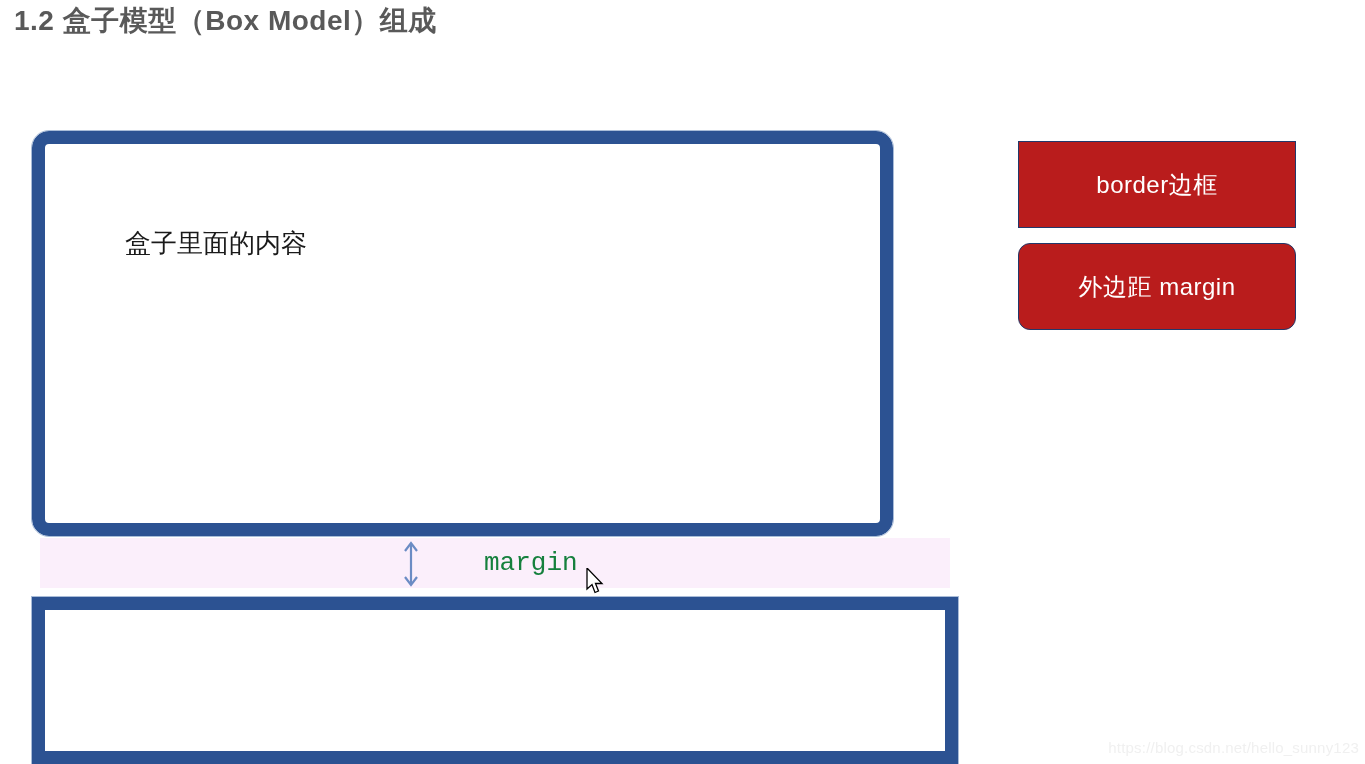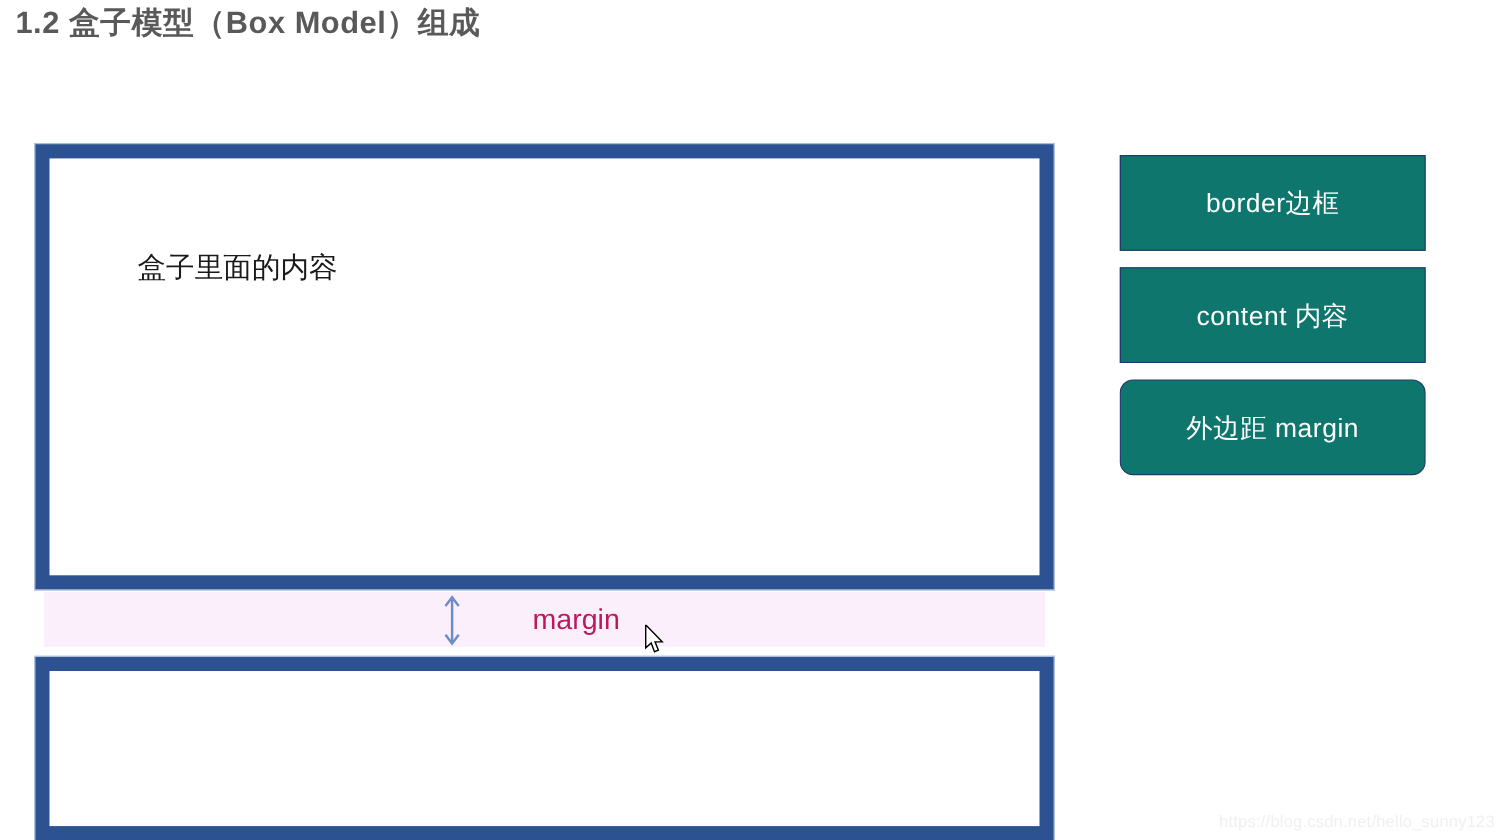--- a/index.html
+++ b/index.html
@@ -31,22 +31,23 @@
   .model-box {
     position: absolute;
     box-sizing: border-box;
     background: #ffffff;
     border: 13px solid #2c5292;
     outline: 1px solid #a9bcd8;
   }
   #box-top {
     left: 32px;
     top: 131px;
-    width: 926px;
+    width: 861px;
     height: 405px;
+    border-radius: 17px;
   }
   #box-bottom {
     left: 32px;
     top: 597px;
     width: 926px;
     height: 167px;
   }
 
   .box-content-text {
     position: absolute;
@@ -73,23 +74,24 @@
     top: 2px;
     width: 22px;
     height: 48px;
   }
 
   .margin-label {
     position: absolute;
     left: 444px;
     top: 8px;
     font-size: 26px;
-    color: #be185d;
+    color: #15803d;
     white-space: nowrap;
     line-height: 34px;
+    font-family: Liberation Mono, monospace;
   }
 
   
   .mouse-cursor {
     position: absolute;
     left: 586px;
     top: 568px;
     width: 20px;
     height: 30px;
     pointer-events: none;
@@ -100,21 +102,21 @@
     position: absolute;
     left: 1018px;
     top: 141px;
     width: 278px;
   }
   .legend-item {
     box-sizing: border-box;
     width: 278px;
     height: 87px;
     margin-bottom: 15px;
-    background: #0f766e;
+    background: #b91c1c;
     border: 1px solid #22386a;
     color: #ffffff;
     font-size: 24px;
     display: flex;
     align-items: center;
     justify-content: center;
     text-align: center;
     letter-spacing: 0.5px;
   }
   .legend-item:last-child {
@@ -163,20 +165,17 @@
   <svg width="20" height="30" viewBox="0 0 20 30" xmlns="http://www.w3.org/2000/svg">
     <polygon points="1,0 1,21 6,16.5 9,24.5 12.5,23 9.5,15.5 16,15.5" fill="#ffffff" stroke="#000000" stroke-width="1.3" stroke-linejoin="miter"></polygon>
   </svg>
 </span>
 
 <div class="legend">
   <div class="legend-item">
     <span>border边框</span>
   </div>
   <div class="legend-item">
-    <span>content 内容</span>
-  </div>
-  <div class="legend-item">
     <span>外边距 margin</span>
   </div>
 </div>
 
 <div class="watermark">https://blog.csdn.net/hello_sunny123</div>
 
 </body></html>

